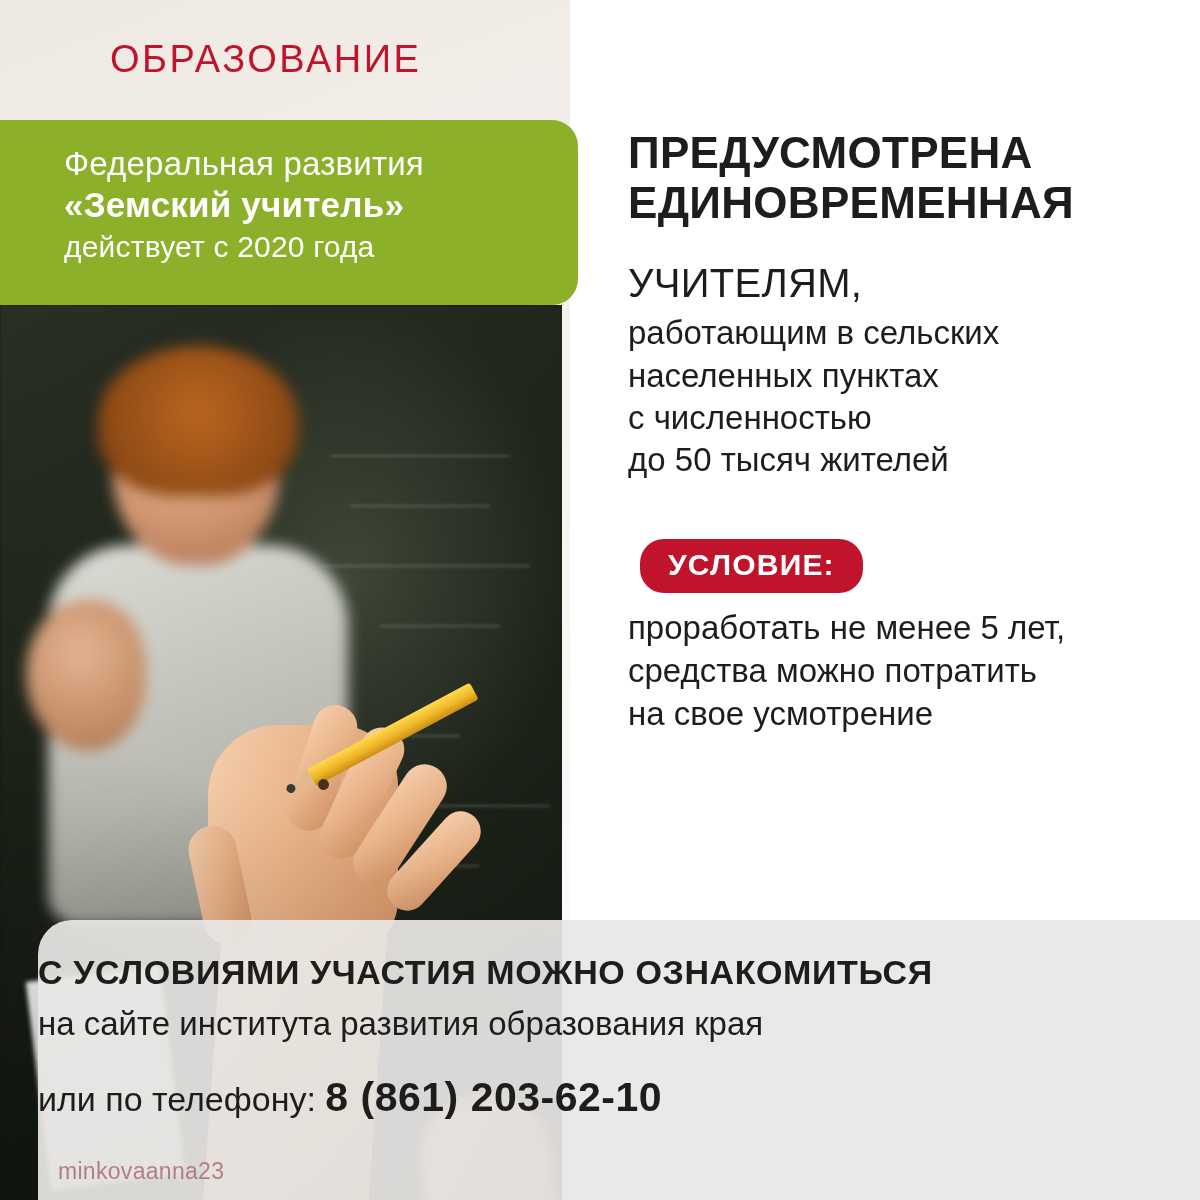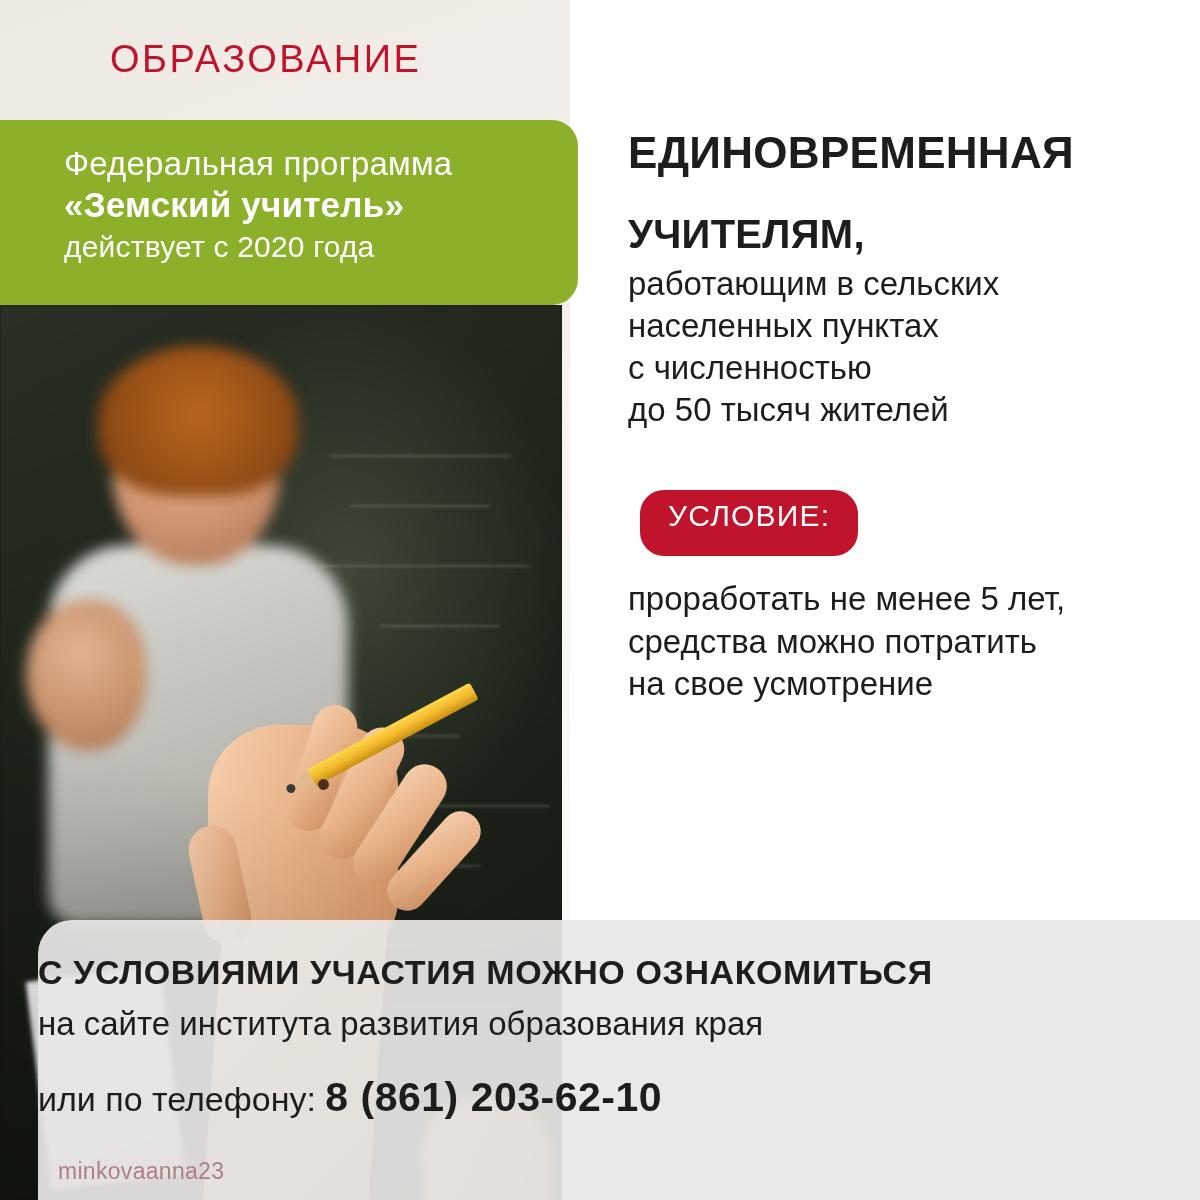--- a/index.html
+++ b/index.html
@@ -274,58 +274,58 @@
     margin-left: 6px;
     color: #c0142c;
     font-weight: 700;
     font-size: 32px;
     line-height: 1.12;
     padding-top: 4px;
   }
   .teachers {
     margin-top: 34px;
     font-size: 40px;
-    font-weight: 700;
+    font-weight: 400;
     letter-spacing: .3px;
   }
   .desc {
     margin-top: 6px;
     font-size: 33px;
     font-weight: 400;
     line-height: 1.28;
   }
   .condition-badge {
     display: inline-block;
     margin-top: 58px;
     margin-left: 12px;
     background: #c0142c;
     color: #ffffff;
     font-size: 30px;
-    font-weight: 400;
+    font-weight: 700;
     letter-spacing: 1.2px;
-    padding: 9px 28px 23px 28px;
+    padding: 9px 28px 11px 28px;
     border-radius: 24px;
   }
   .condition-text {
-    margin-top: 22px;
+    margin-top: 14px;
     font-size: 33px;
     line-height: 1.3;
   }
 </style>
 </head>
 <body>
 
 <div class="poster">
 
   <div class="left-col">
 
     <div class="kicker">ОБРАЗОВАНИЕ</div>
 
     <div class="green-band">
-      <div class="l1">Федеральная программа</div>
+      <div class="l1">Федеральная развития</div>
       <div class="l2">«Земский учитель»</div>
       <div class="l3">действует с 2020 года</div>
     </div>
 
     <div class="photo">
       <div class="chalkboard"></div>
       <div class="chalk-lines">
         <i style="left:330px; top:150px; width:180px;"></i>
         <i style="left:350px; top:200px; width:140px;"></i>
         <i style="left:320px; top:260px; width:210px;"></i>
@@ -352,20 +352,21 @@
       <div class="finger f3"></div>
       <div class="finger f4"></div>
       <div class="pencil"></div>
       <div class="pencil-tip-dot"></div>
       <div class="photo-shade"></div>
     </div>
 
   </div>
 
   <div class="right-col">
+    <div class="head-line">ПРЕДУСМОТРЕНА</div>
     <div class="head-line">ЕДИНОВРЕМЕННАЯ</div>
 
 
     <div class="teachers">УЧИТЕЛЯМ,</div>
 
     <div class="desc">
       <div>работающим в сельских</div>
       <div>населенных пунктах</div>
       <div>с численностью</div>
       <div>до 50 тысяч жителей</div>

